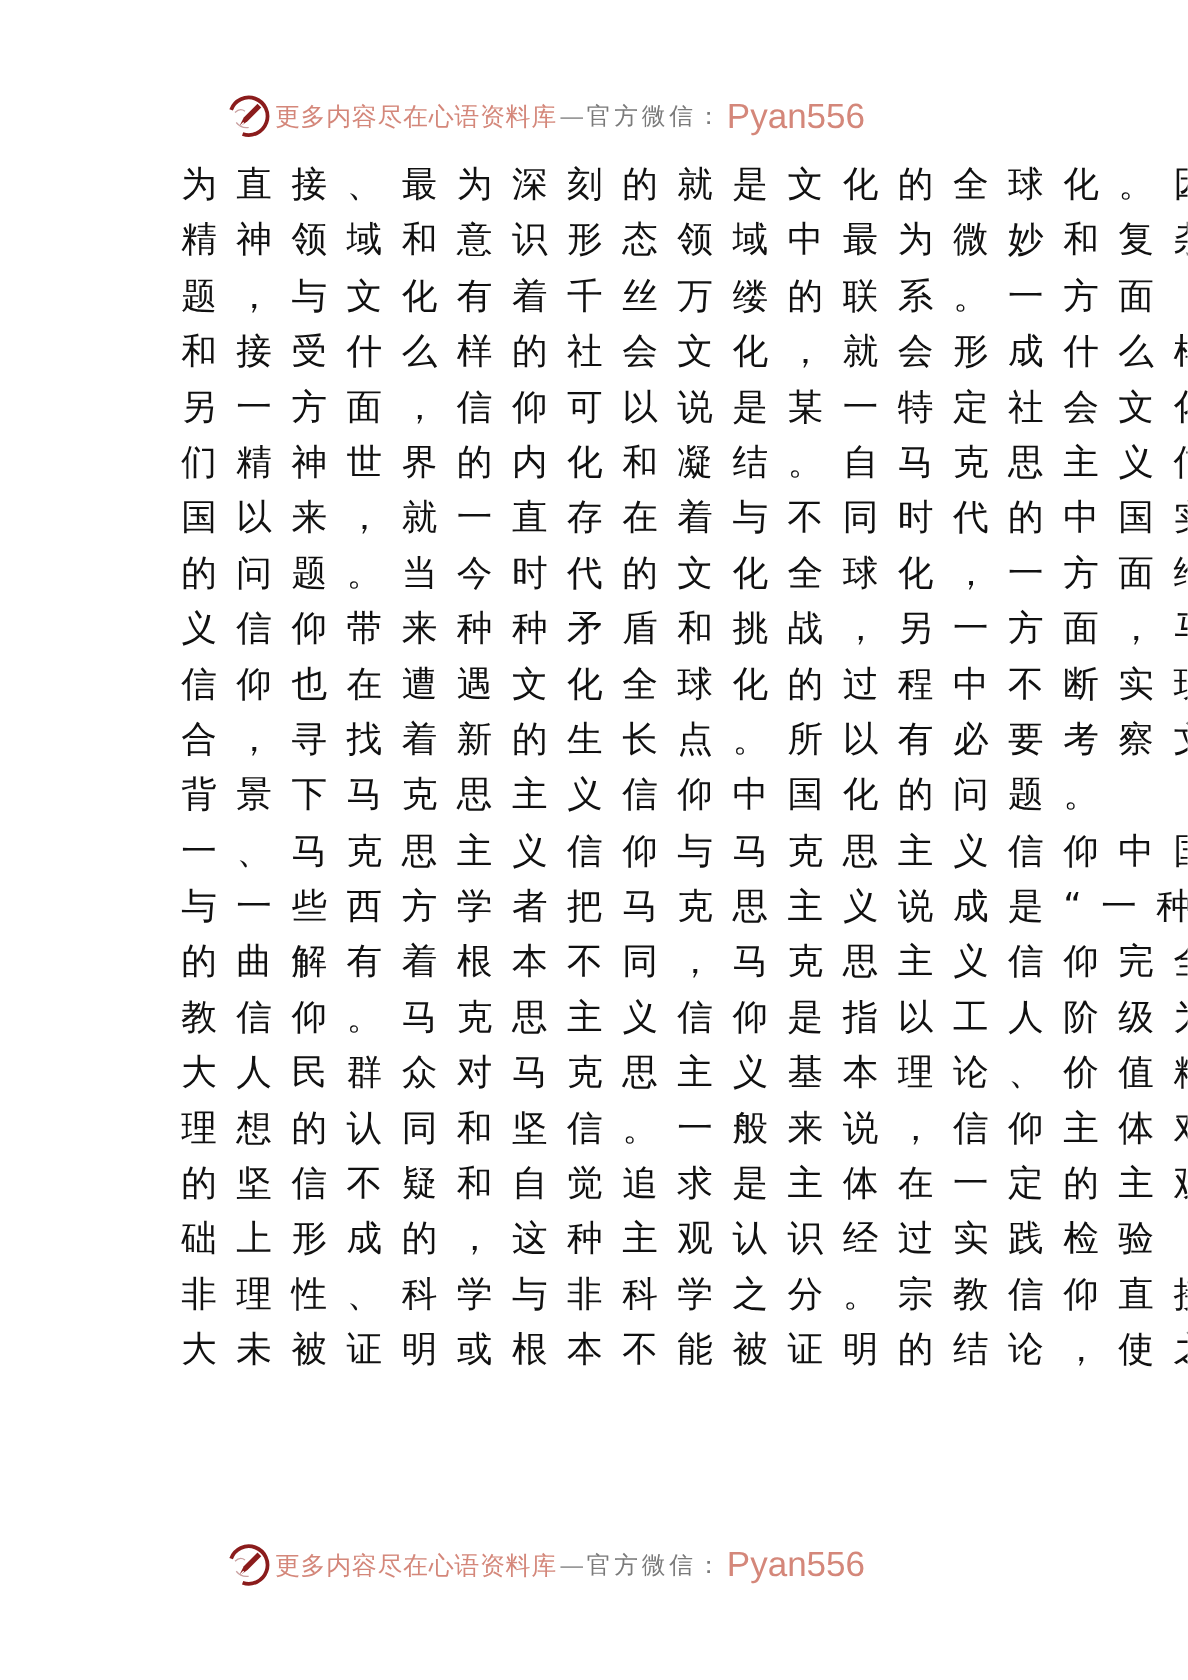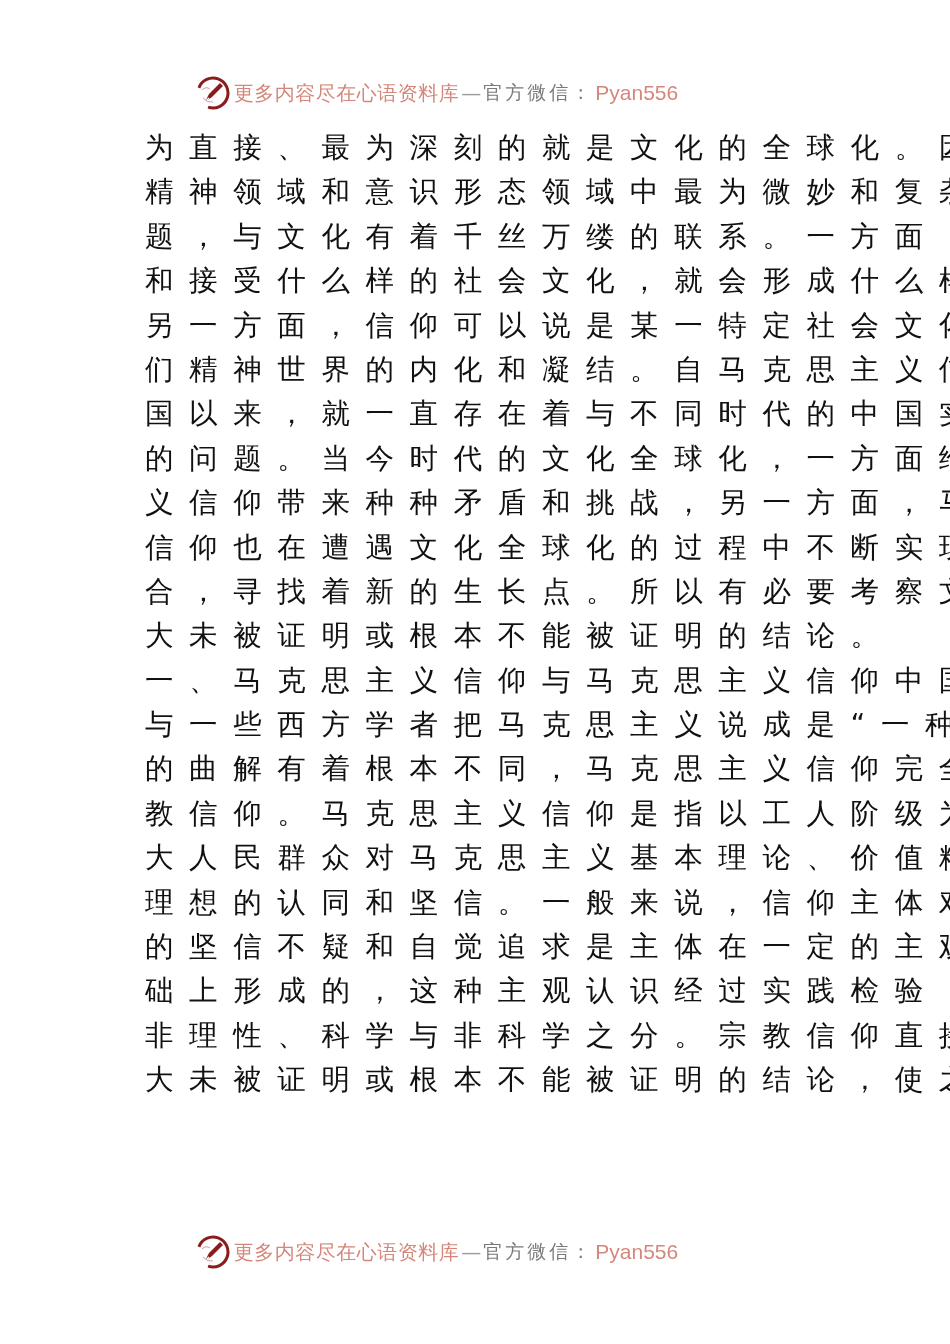--- a/index.html
+++ b/index.html
@@ -43,21 +43,21 @@
       margin: 0 2px;
     }
     .banner .wechat-label {
       font-family: Liberation Serif, serif;
       font-size: 19px;
       color: #7a7a7a;
       letter-spacing: 3px;
     }
     .banner .wechat-id {
       font-family: "Liberation Sans", sans-serif;
-      font-size: 21px;
+      font-size: 28px;
       color: #d4877a;
       margin-left: 2px;
     }
     .content {
       position: absolute;
       left: 145px;
       top: 126px;
       width: 665px;
     }
     .line {
@@ -95,21 +95,21 @@
   <div class="line">精神领域和意识形态领域中最为微妙和复杂的信仰问</div>
   <div class="line">题，与文化有着千丝万缕的联系。一方面，个体确认</div>
   <div class="line">和接受什么样的社会文化，就会形成什么样的信仰。</div>
   <div class="line">另一方面，信仰可以说是某一特定社会文化传统在人</div>
   <div class="line">们精神世界的内化和凝结。自马克思主义信仰传入中</div>
   <div class="line">国以来，就一直存在着与不同时代的中国实践相结合</div>
   <div class="line">的问题。当今时代的文化全球化，一方面给马克思主</div>
   <div class="line">义信仰带来种种矛盾和挑战，另一方面，马克思主义</div>
   <div class="line">信仰也在遭遇文化全球化的过程中不断实现着新的融</div>
   <div class="line">合，寻找着新的生长点。所以有必要考察文化全球化</div>
-  <div class="line">大未被证明或根本不能被证明的结论。</div>
+  <div class="line">背景下马克思主义信仰中国化的问题。</div>
   <div class="line">一、马克思主义信仰与马克思主义信仰中国化</div>
   <div class="line">与一些西方学者把马克思主义说成是“一种新宗教”</div>
   <div class="line">的曲解有着根本不同，马克思主义信仰完全不同于宗</div>
   <div class="line">教信仰。马克思主义信仰是指以工人阶级为主体的广</div>
   <div class="line">大人民群众对马克思主义基本理论、价值精神、崇高</div>
   <div class="line">理想的认同和坚信。一般来说，信仰主体对信仰对象</div>
   <div class="line">的坚信不疑和自觉追求是主体在一定的主观认识的基</div>
   <div class="line">础上形成的，这种主观认识经过实践检验，有理性与</div>
   <div class="line">非理性、科学与非科学之分。宗教信仰直接利用和夸</div>
   <div class="line">大未被证明或根本不能被证明的结论，使之成为某种</div>

